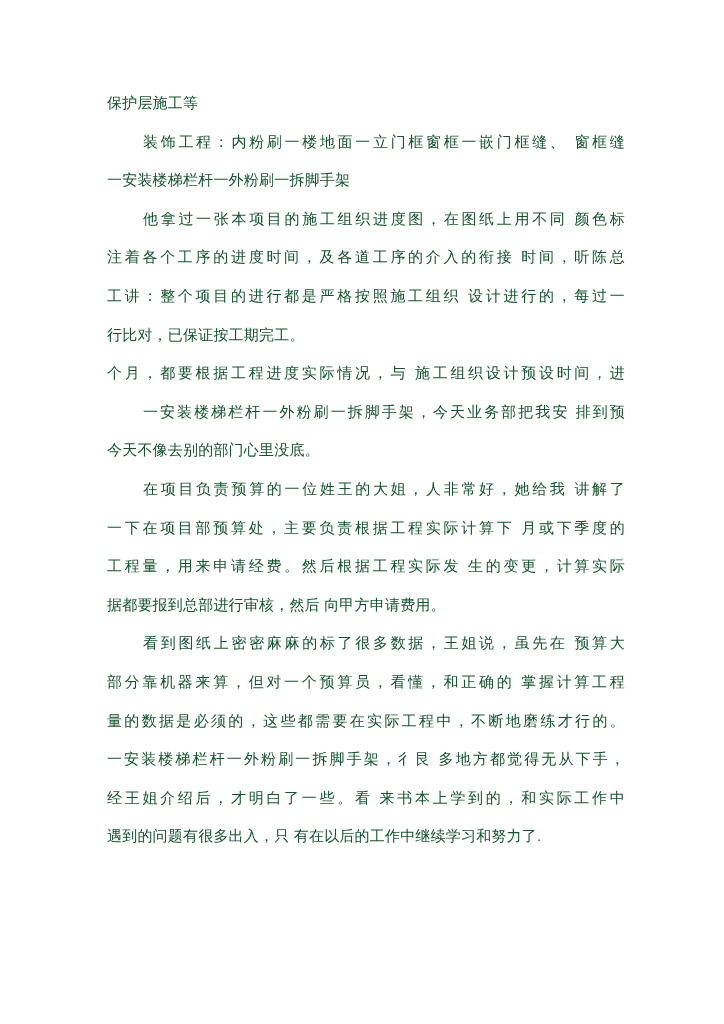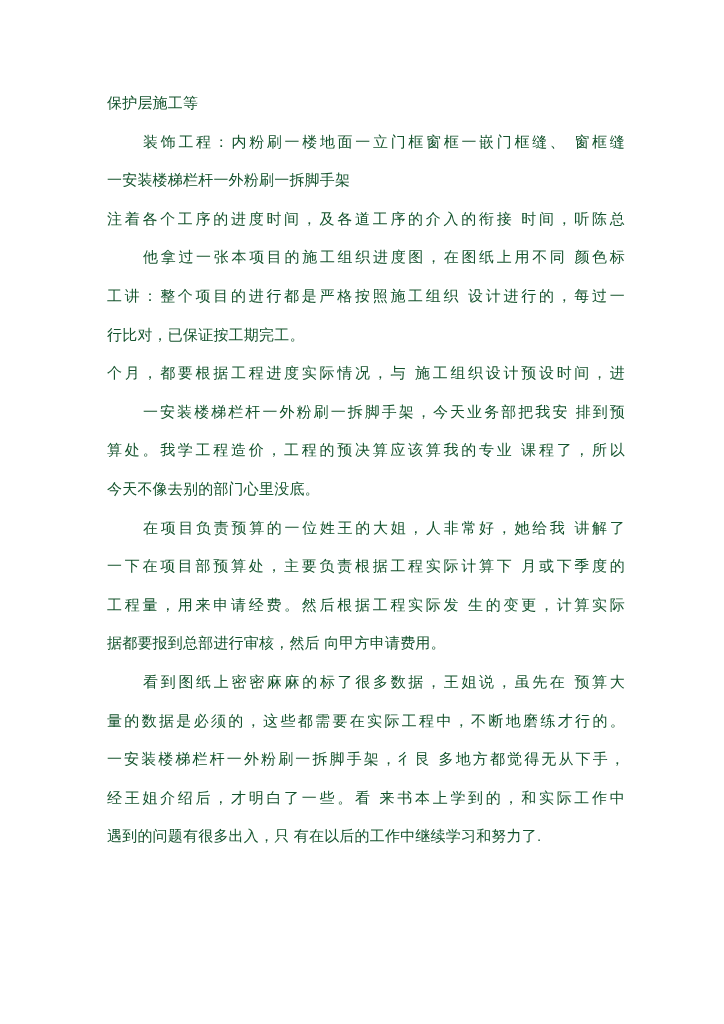--- a/index.html
+++ b/index.html
@@ -27,33 +27,33 @@
 </head>
 <body>
 
 <div class="page">
 
   <div class="line last">保护层施工等</div>
 
   <div class="line indent">装饰工程：内粉刷一楼地面一立门框窗框一嵌门框缝、 窗框缝</div>
   <div class="line last">一安装楼梯栏杆一外粉刷一拆脚手架</div>
 
+  <div class="line indent">他拿过一张本项目的施工组织进度图，在图纸上用不同 颜色标</div>
   <div class="line">注着各个工序的进度时间，及各道工序的介入的衔接 时间，听陈总</div>
-  <div class="line indent">他拿过一张本项目的施工组织进度图，在图纸上用不同 颜色标</div>
   <div class="line">工讲：整个项目的进行都是严格按照施工组织 设计进行的，每过一</div>
   <div class="line last">行比对，已保证按工期完工。</div>
   <div class="line">个月，都要根据工程进度实际情况，与 施工组织设计预设时间，进</div>
 
   <div class="line indent">一安装楼梯栏杆一外粉刷一拆脚手架，今天业务部把我安 排到预</div>
-  <div class="line">算处。我学工程造价，工程的预决算应该算我的专业 课程了，所以</div>
   <div class="line last">今天不像去别的部门心里没底。</div>
 
   <div class="line indent">在项目负责预算的一位姓王的大姐，人非常好，她给我 讲解了</div>
   <div class="line">一下在项目部预算处，主要负责根据工程实际计算下 月或下季度的</div>
   <div class="line">工程量，用来申请经费。然后根据工程实际发 生的变更，计算实际</div>
   <div class="line last">据都要报到总部进行审核，然后 向甲方申请费用。</div>
 
   <div class="line indent">看到图纸上密密麻麻的标了很多数据，王姐说，虽先在 预算大</div>
+  <div class="line">部分靠机器来算，但对一个预算员，看懂，和正确的 掌握计算工程</div>
   <div class="line">量的数据是必须的，这些都需要在实际工程中，不断地磨练才行的。</div>
   <div class="line">一安装楼梯栏杆一外粉刷一拆脚手架，彳艮 多地方都觉得无从下手，</div>
   <div class="line">经王姐介绍后，才明白了一些。看 来书本上学到的，和实际工作中</div>
   <div class="line last">遇到的问题有很多出入，只 有在以后的工作中继续学习和努力了.</div>
 </div>
 
 </body></html>

